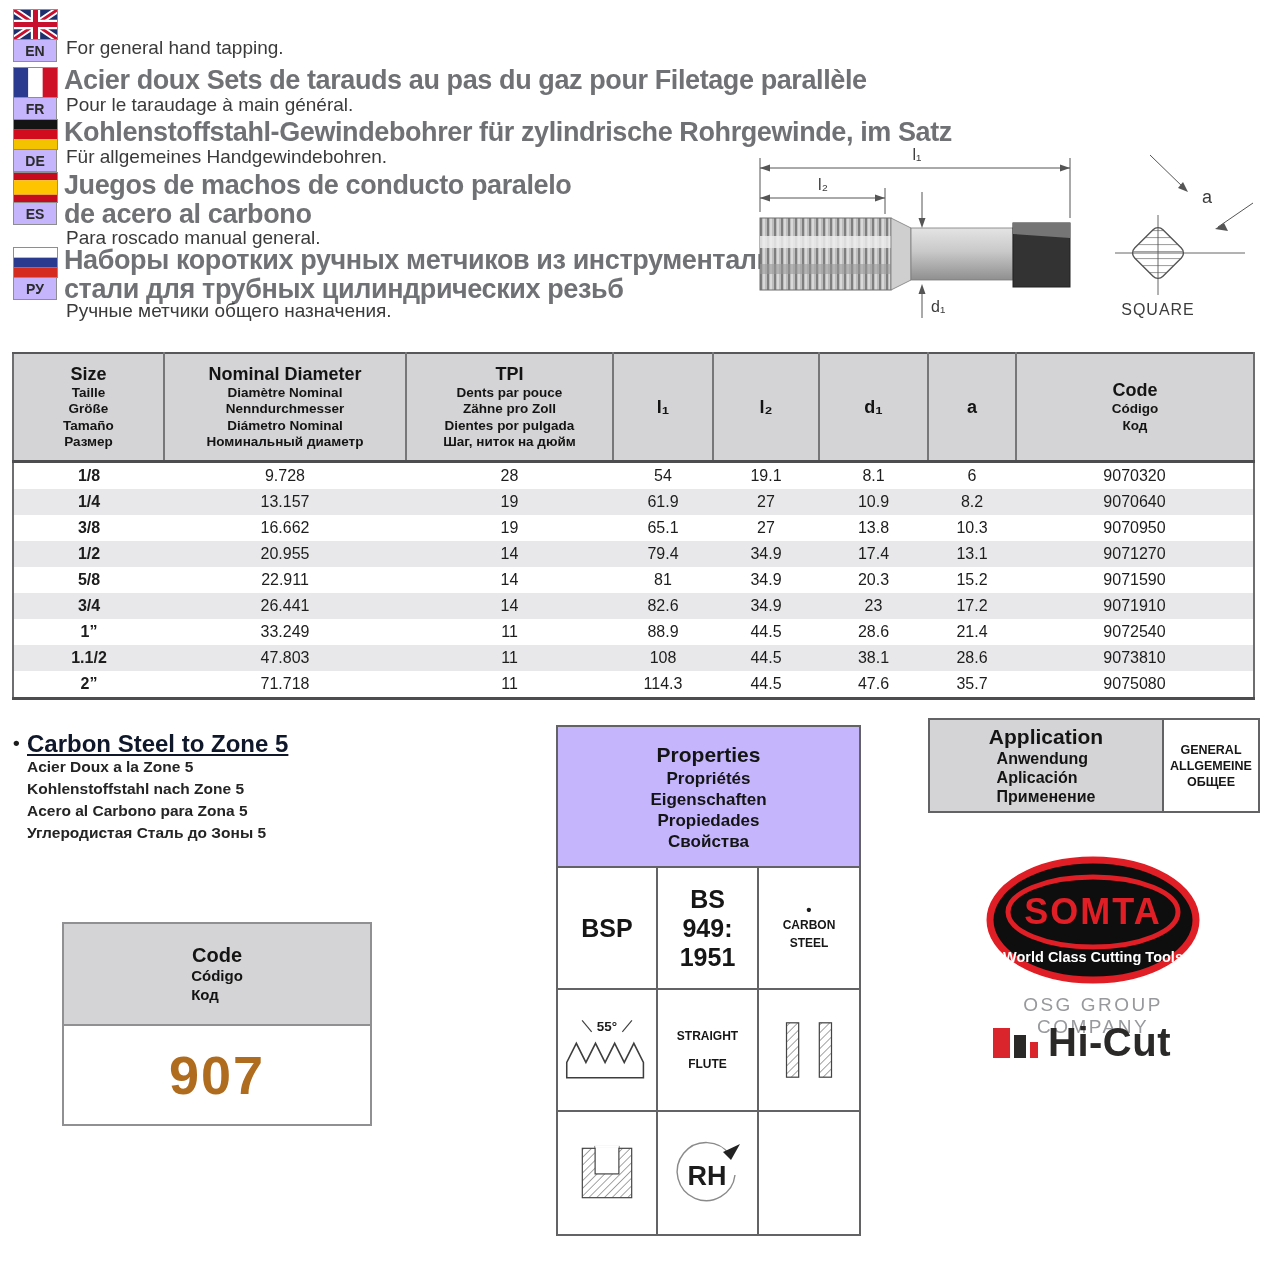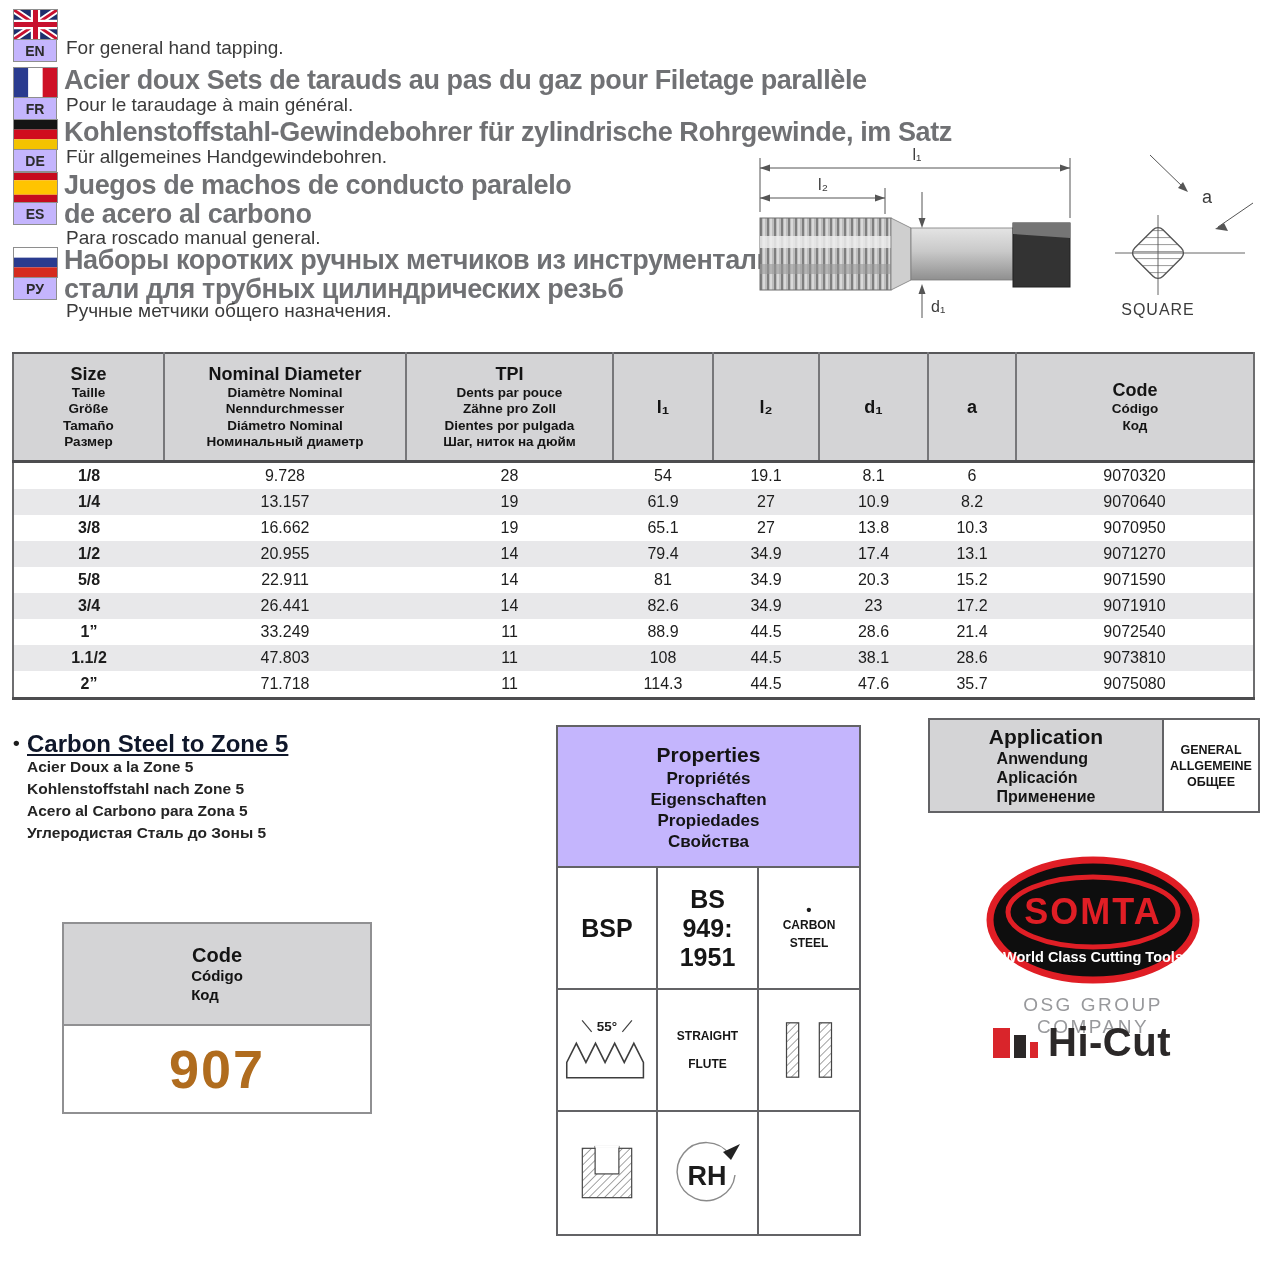--- a/index.html
+++ b/index.html
@@ -39,21 +39,21 @@
   .notes-main{font-size:24px;font-weight:bold;color:#0f172a;line-height:24px;text-decoration:underline;}
   .notes-sub{font-size:15.5px;font-weight:bold;color:#242424;line-height:22px;}
   .notes-bullet{position:absolute;left:-14px;top:0;font-size:19px;font-weight:bold;}
 
   
   .code-box{width:310px;border:2px solid #909092;box-sizing:border-box;background:#fff;}
   .code-box-header{background:#d4d4d6;border-bottom:2px solid #909092;height:100px;
                    display:flex;flex-direction:column;align-items:center;justify-content:center;}
   .code-box-header .th-main{font-size:20px;}
   .code-box-header .th-sub{font-size:15px;line-height:19px;}
-  .code-box-value{height:86px;display:flex;align-items:center;justify-content:center;
+  .code-box-value{height:98px;display:flex;align-items:center;justify-content:center;
                   font-size:54px;font-weight:bold;letter-spacing:2px;}
 
   
   .props{display:grid;grid-template-columns:100px 101px 100px;grid-template-rows:141px 122px 122px 122px;
          width:301px;border:2px solid #636366;box-sizing:content-box;background:#fff;}
   .props > div{border-right:2px solid #636366;border-bottom:2px solid #636366;box-sizing:border-box;
          display:flex;flex-direction:column;align-items:center;justify-content:center;text-align:center;}
   .props > div:nth-child(3n+1){border-right:none;}  
   .props-header{grid-column:1 / span 3;background:#c4b5fd;border-right:none!important;}
   .props-header .th-main{font-size:21px;line-height:26px;}

